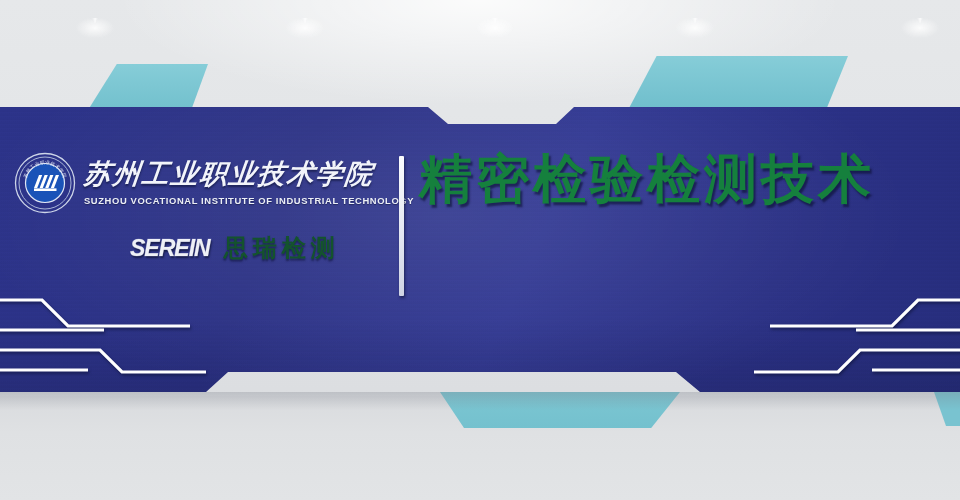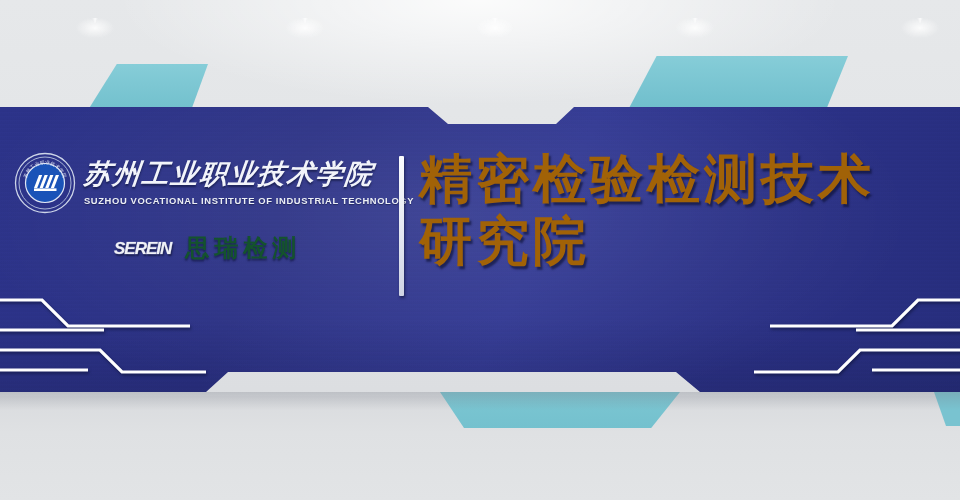--- a/index.html
+++ b/index.html
@@ -181,27 +181,28 @@
   }
   .partner-row {
     display: flex;
     align-items: center;
     gap: 14px;
     margin-top: 22px;
     padding-left: 100px;
   }
   .serein {
     font-family: "Liberation Sans", sans-serif;
-    font-size: 17px;
+    font-size: 23px;
     font-weight: 700;
     font-style: italic;
     color: #eef0f6;
     letter-spacing: -1px;
     line-height: 1;
     text-shadow: 1px 2px 2px rgba(8,12,40,0.65);
+    margin-left: 16px;
     -webkit-text-stroke: 0.6px rgba(255,255,255,0.35);
   }
   .serein-cn {
     font-family: "Liberation Serif", serif;
     font-size: 24px;
     font-weight: 700;
     color: #14532d;
     letter-spacing: 5px;
     line-height: 1;
     text-shadow: 0 2px 2px rgba(10,14,45,0.55);
@@ -220,21 +221,21 @@
   
   .headline {
     position: absolute;
     left: 419px; top: 44px;
     width: 528px;
     font-family: "Liberation Serif", serif;
     font-weight: 700;
     font-size: 53px;
     line-height: 62px;
     letter-spacing: 4px;
-    color: #a16207;
+    color: #15803d;
     text-shadow: 2px 3px 2px rgba(12,16,50,0.62);
   }
 
   
   .traces {
     position: absolute;
     top: 104px; left: 0;
     width: 960px; height: 296px;
     pointer-events: none;
   }
@@ -324,17 +325,16 @@
       <div class="partner-row">
         <div class="serein">SEREIN</div>
         <div class="serein-cn">思瑞检测</div>
       </div>
     </div>
 
     <div class="divider"></div>
 
     <div class="headline">
       <div>精密检验检测技术</div>
-      <div>研究院</div>
     </div>
 
   </div>
 </div>
 
 </body></html>

